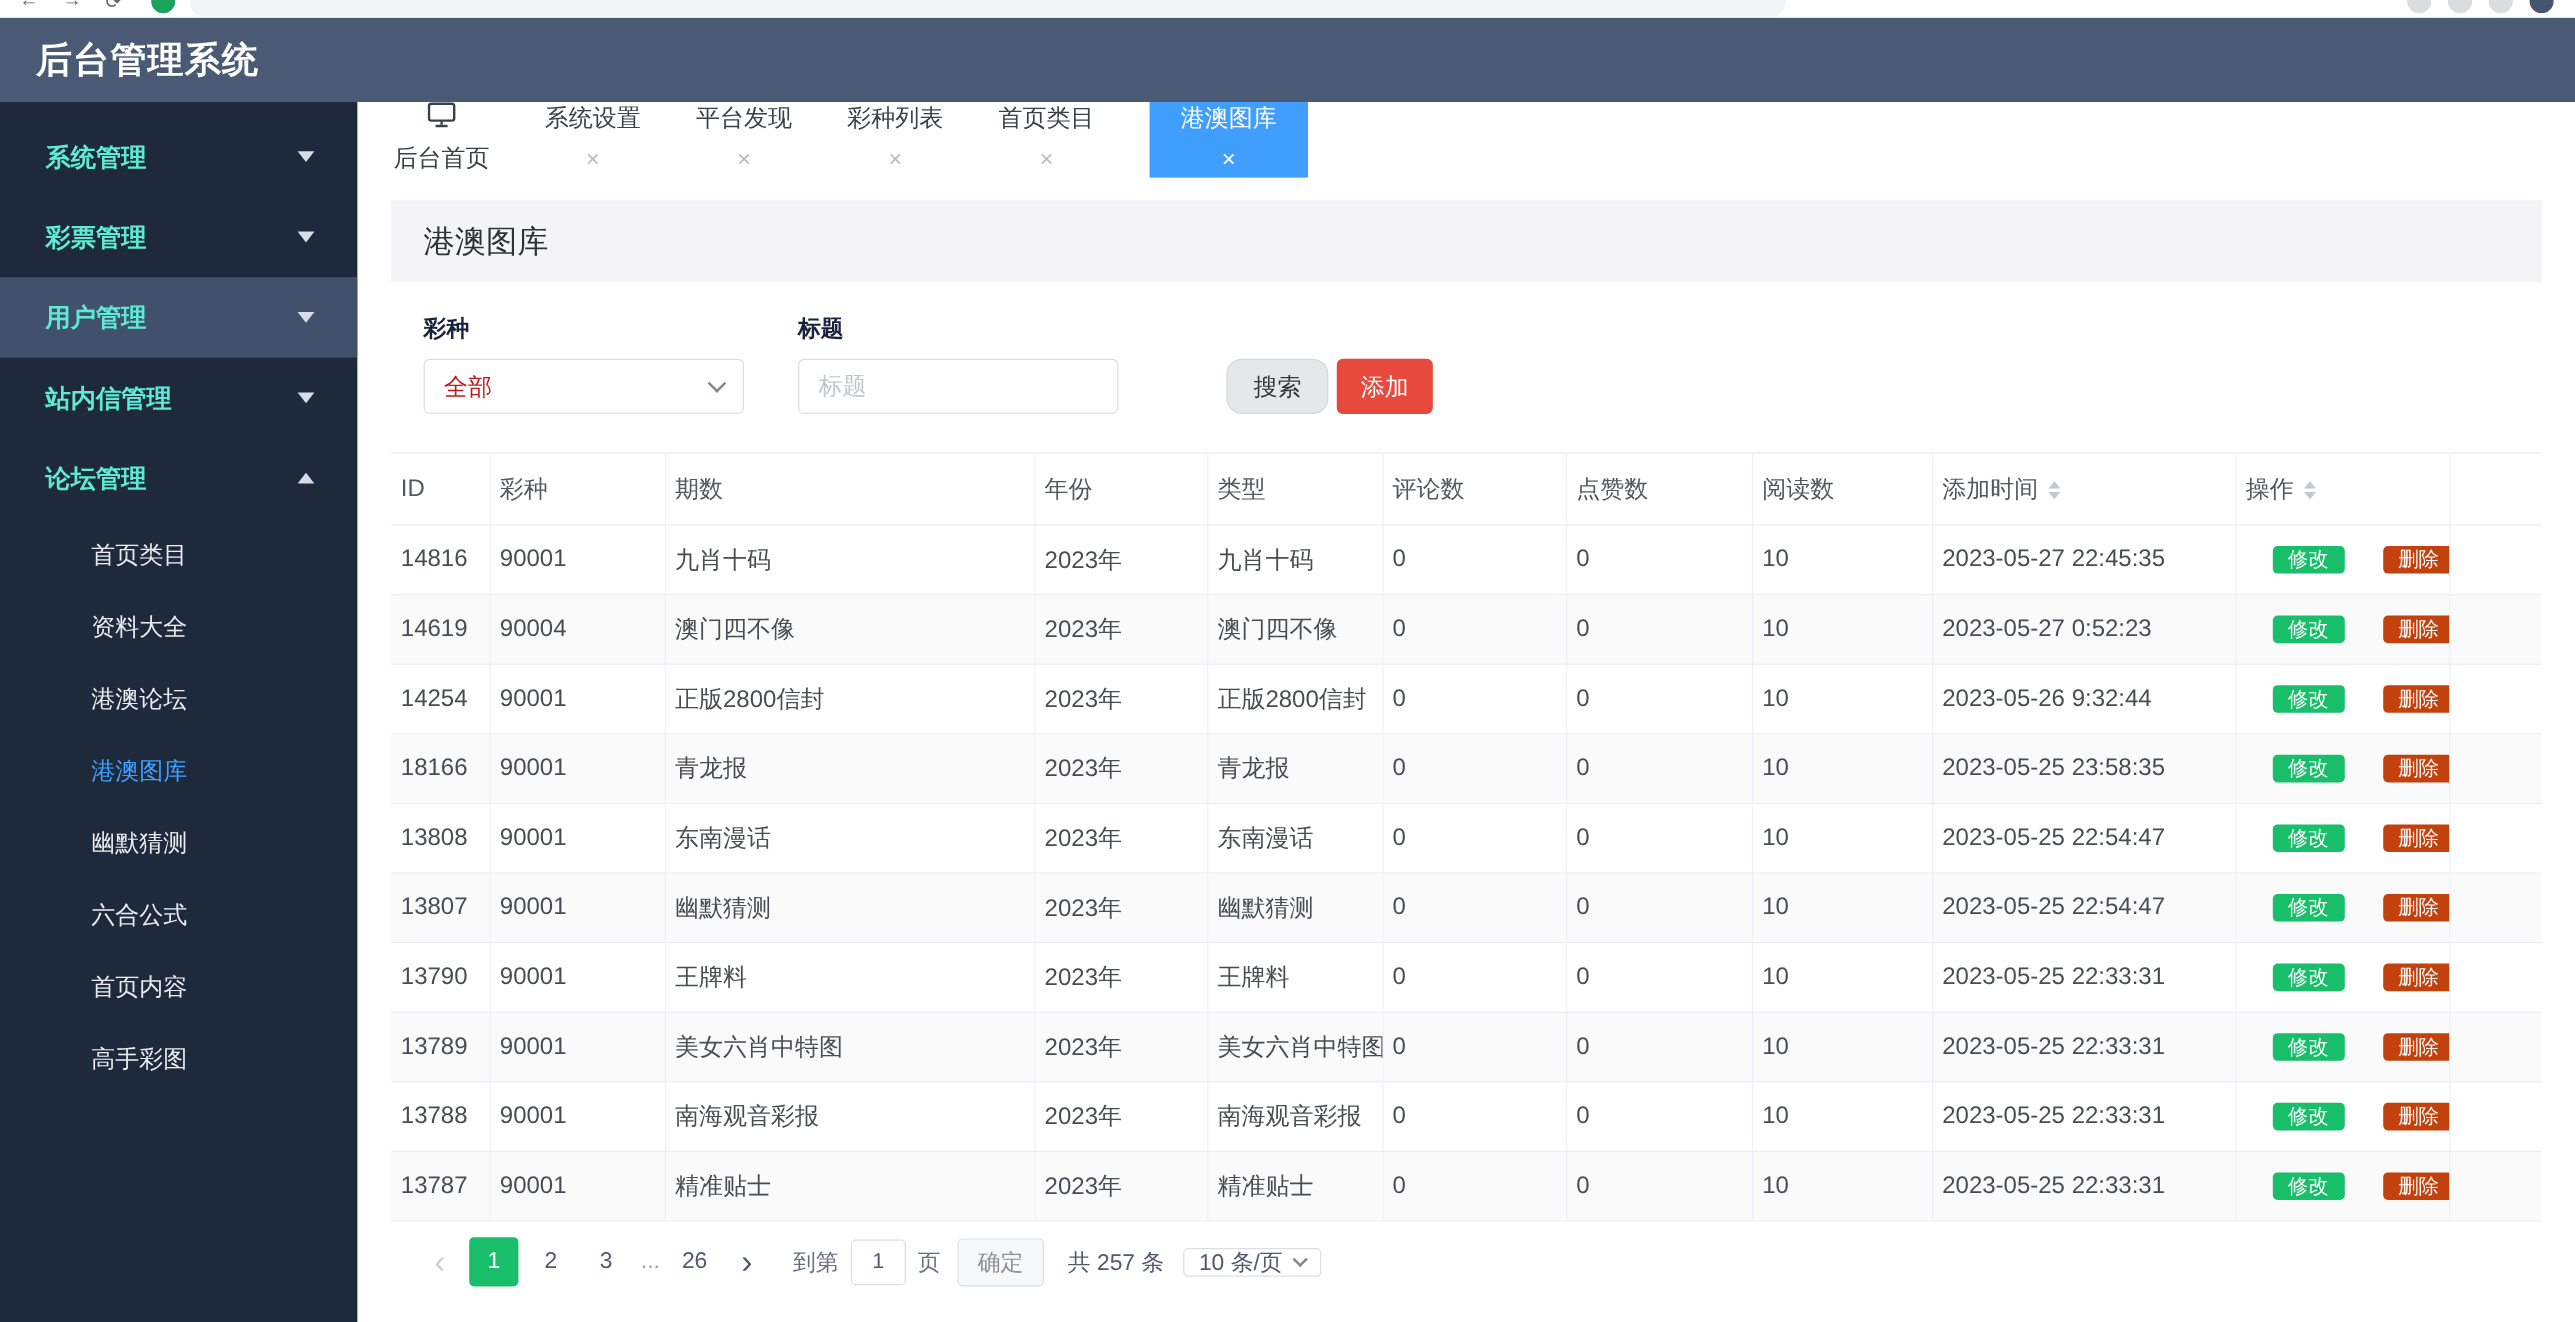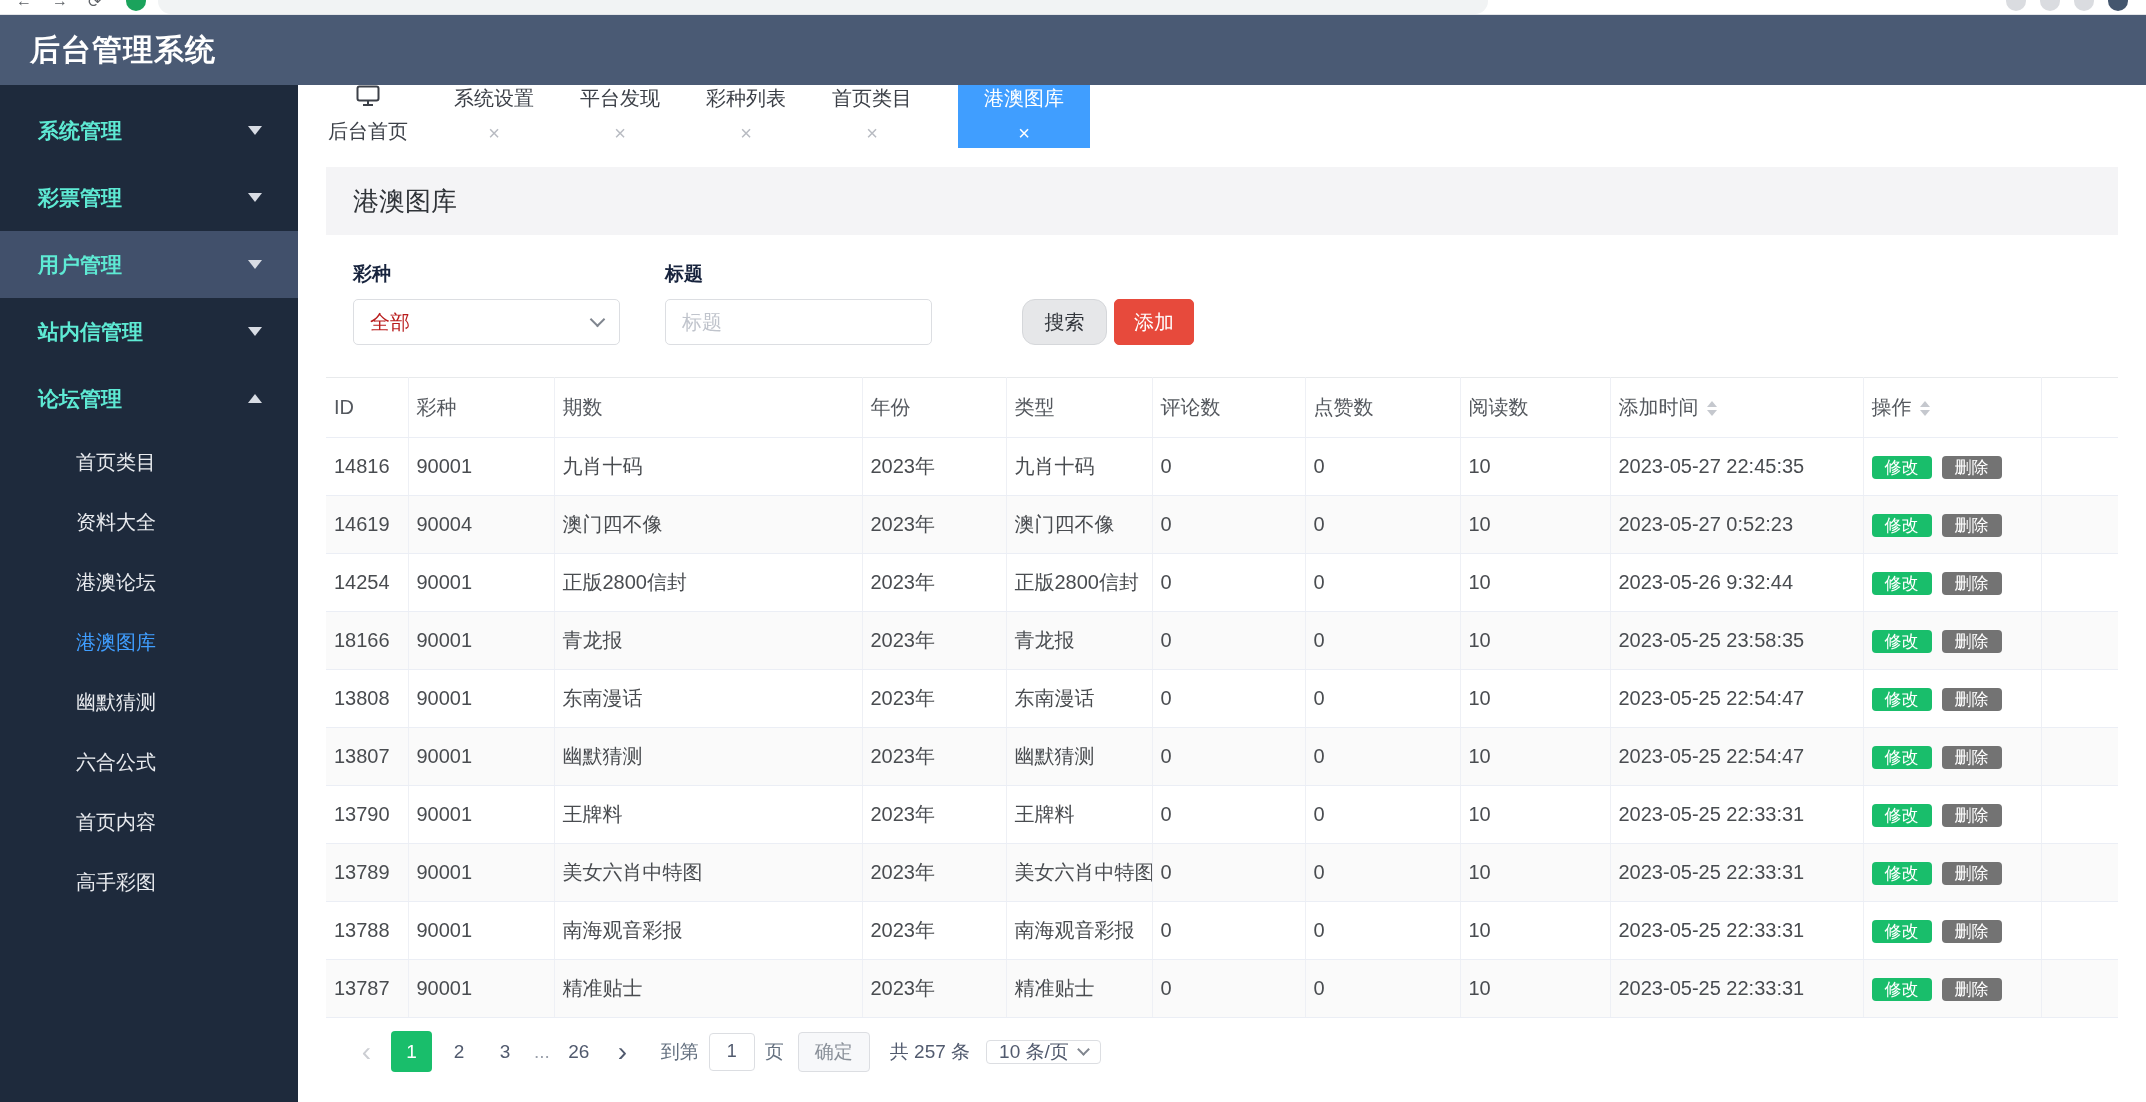--- a/index.html
+++ b/index.html
@@ -60,23 +60,23 @@
   table.grid { width:100%; border-collapse:collapse; table-layout:fixed; margin-top:32px; border-top:1px solid #e8eaec; }
   table.grid th, table.grid td { border-bottom:1px solid #ebeef5; border-right:1px solid #eef0f5; padding:0 8px; text-align:left; overflow:hidden; white-space:nowrap; }
   table.grid th:last-child, table.grid td:last-child { border-right:none; }
   table.grid th { height:60px; font-size:20px; font-weight:400; color:#54585e; }
   table.grid td { height:58px; font-size:20px; color:#494c50; }
   tbody tr:nth-child(even) { background:#fafafa; }
   th.center, td.center { text-align:center; }
   .sort { display:inline-flex; flex-direction:column; gap:3px; margin-left:8px; vertical-align:middle; }
   .s-up { width:0; height:0; border:5px solid transparent; border-bottom:6px solid #c5c8ce; border-top:0; }
   .s-down { width:0; height:0; border:5px solid transparent; border-top:6px solid #c5c8ce; border-bottom:0; }
-  .btn-mini { display:inline-block; border:none; border-radius:4px; color:#fff; font-size:17px; padding:0 13px; font-family:inherit; cursor:pointer; }
+  .btn-mini { display:inline-block; border:none; border-radius:4px; color:#fff; font-size:17px; padding:0 13px; font-family:inherit; cursor:pointer;margin-left:22px; }
   .btn-edit { background:#19be6b; margin-right:10px; }
-  .btn-del { background:#737373; }
+  .btn-del { background:#c2410c; }
 
   
   .pagination { display:flex; align-items:center; margin:13px 0 0 20px; font-size:19px; color:#515a6e; }
   .pg-arrow { width:41px; height:41px; display:flex; align-items:center; justify-content:center; font-size:28px; cursor:pointer; }
   .pg-prev { color:#ccced3; }
   .pg-next { color:#515a6e; }
   .pg-num { min-width:38px; height:41px; display:flex; align-items:center; justify-content:center; margin:0 4px; cursor:pointer; }
   .pg-num.active { background:#19be6b; color:#fff; border-radius:4px; width:41px; }
   .pg-dots { margin:0 6px; color:#9aa0ab; }
   .pg-goto { margin-left:18px; color:#657180; }

